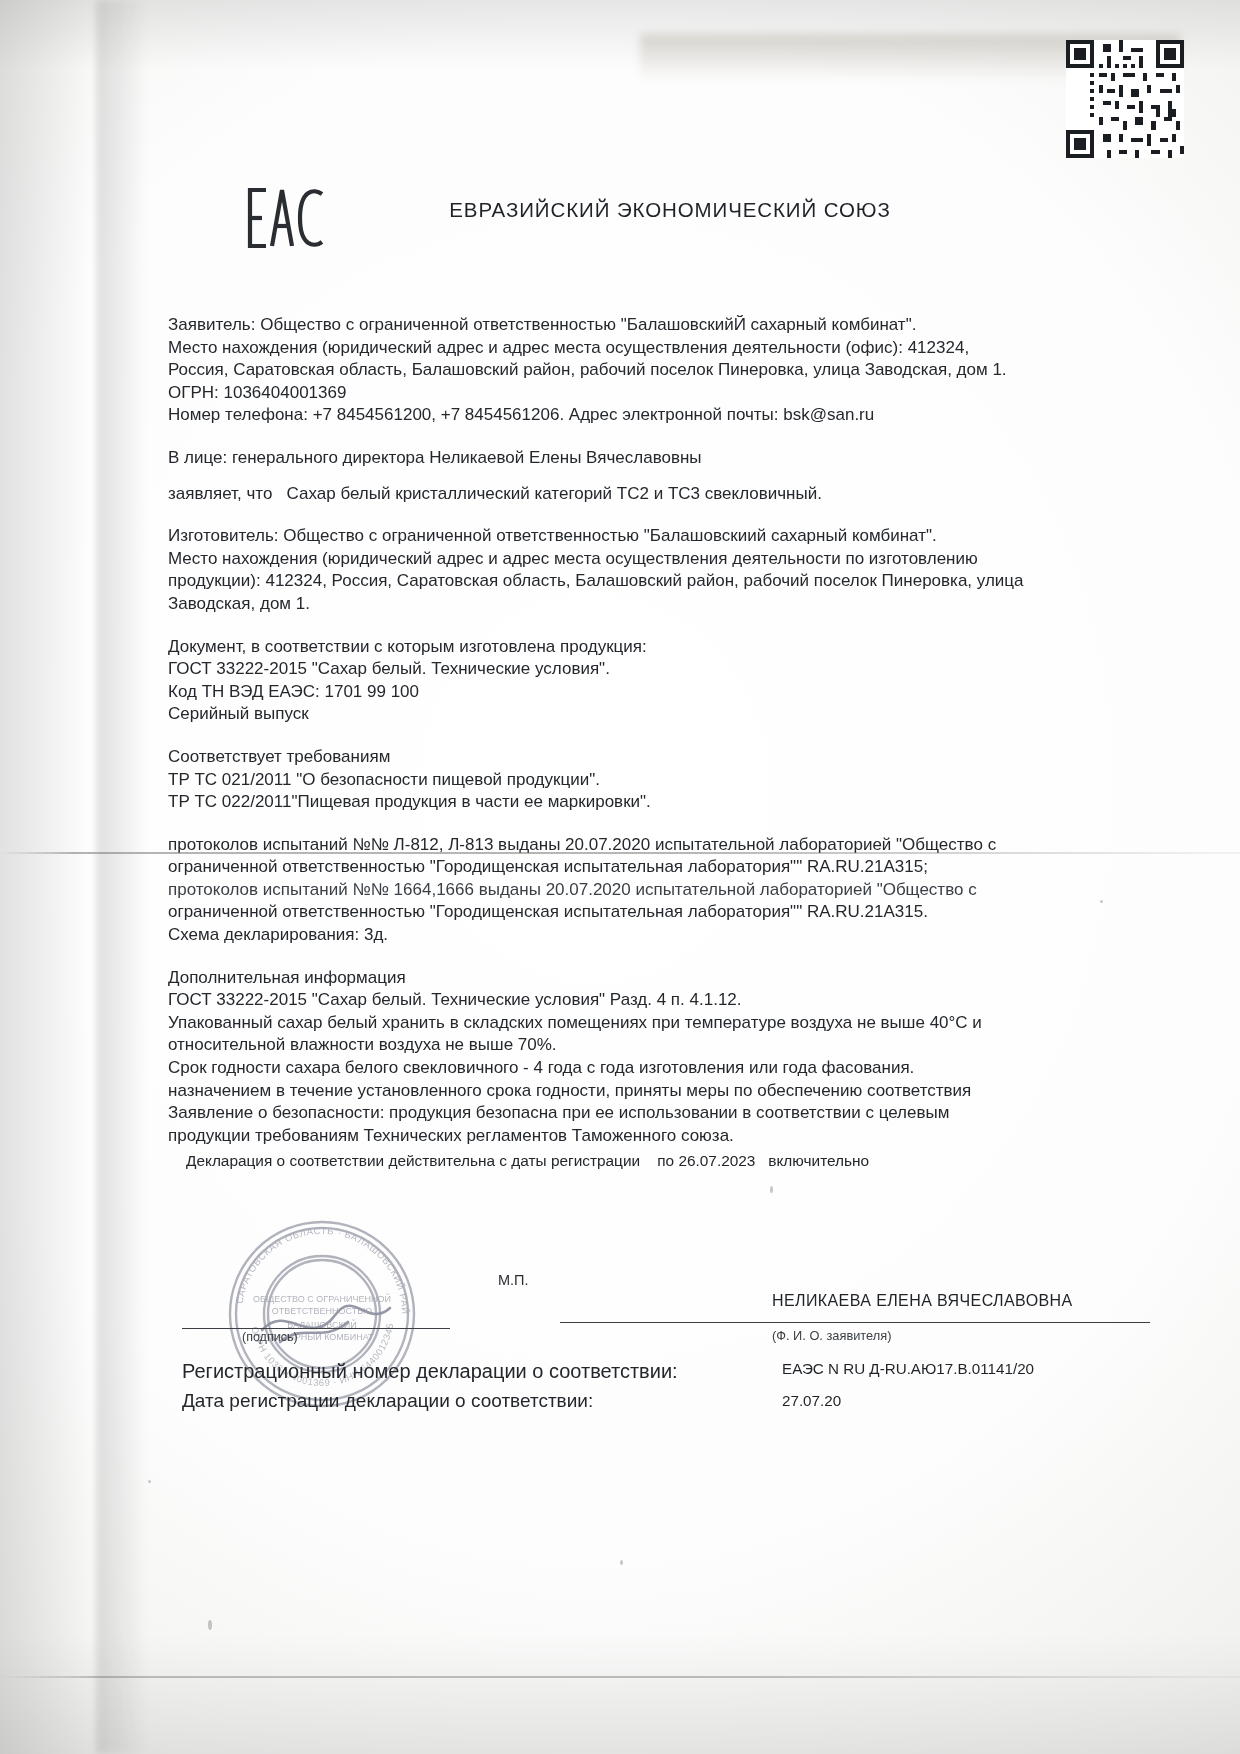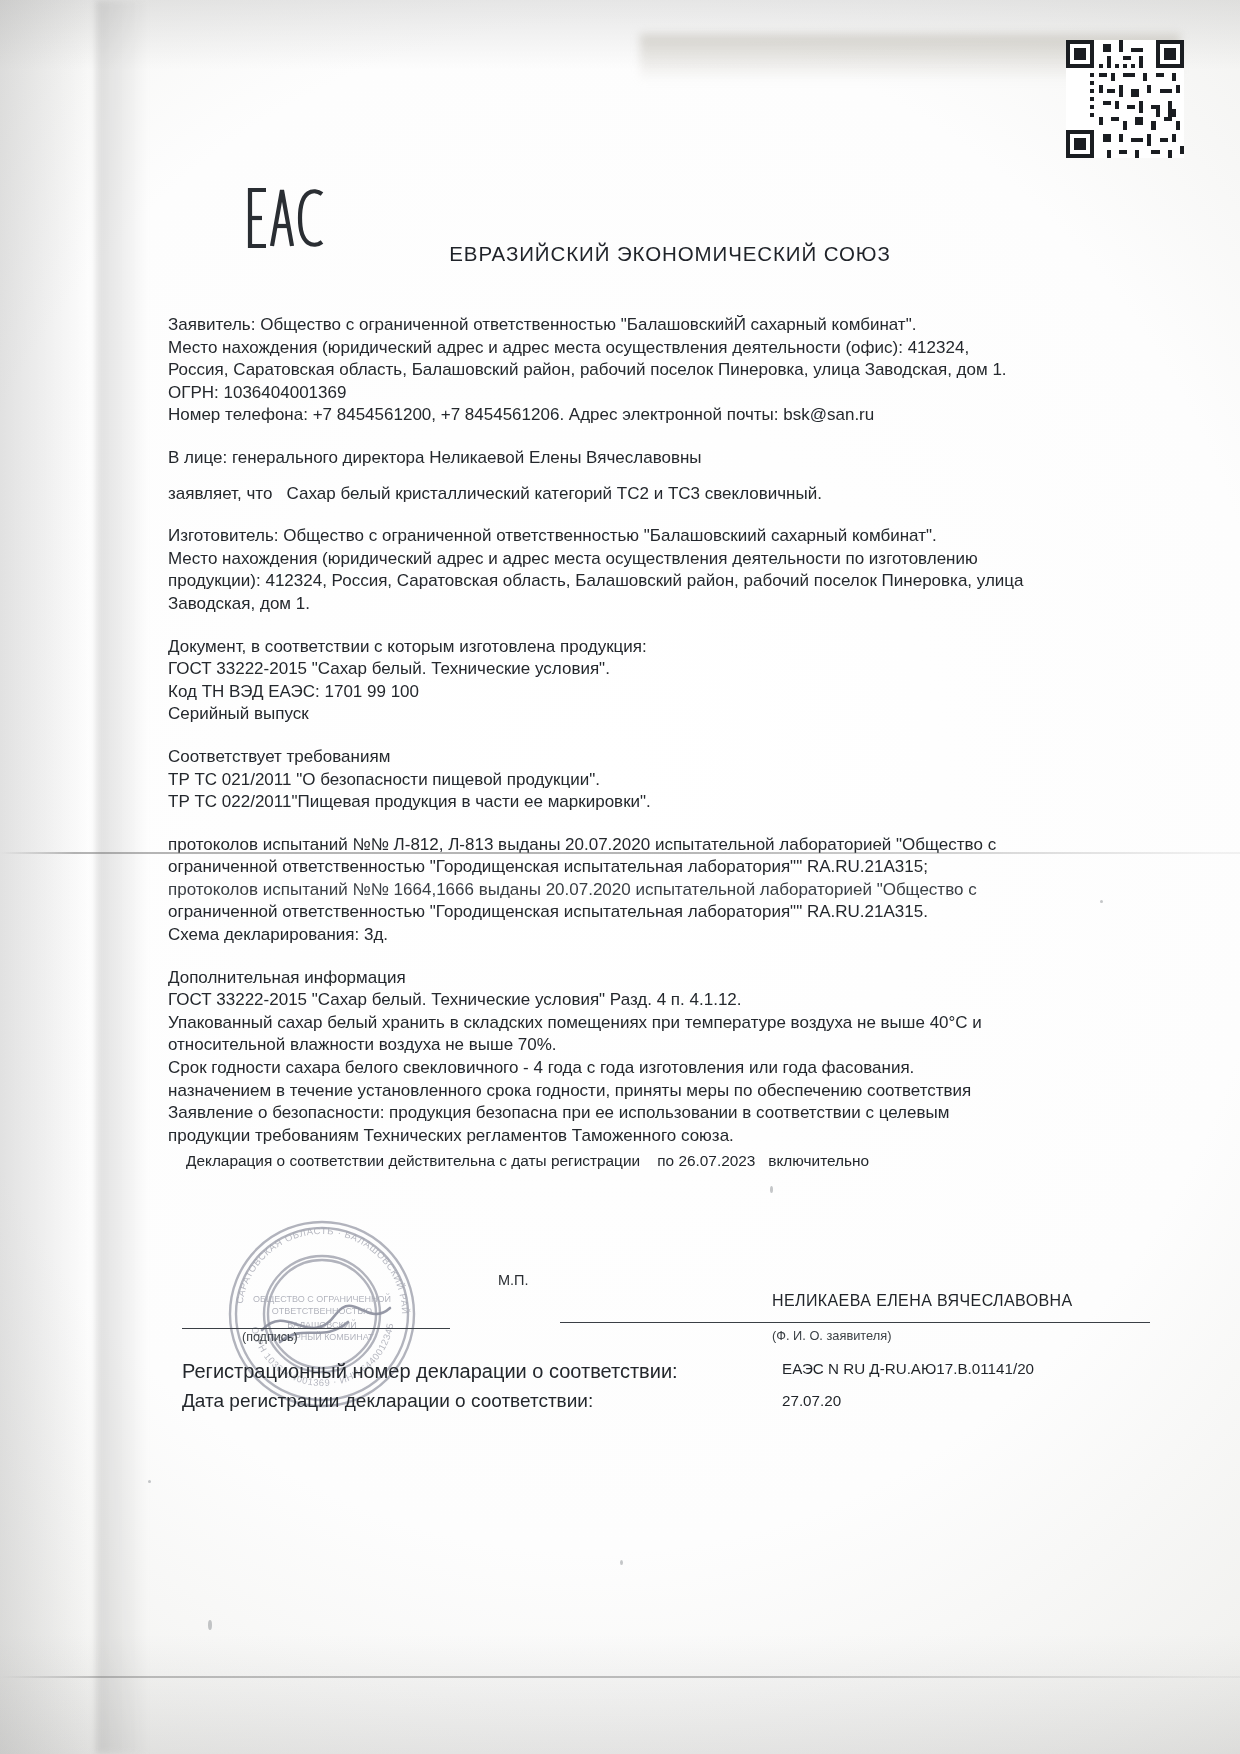--- a/index.html
+++ b/index.html
@@ -68,21 +68,20 @@
     top: 40px;
     width: 118px;
     height: 118px;
   }
   .title-block {
     position: absolute;
     left: 360px;
     top: 198px;
     width: 620px;
     text-align: center;
-    margin-top: 44px;
   }
   .title-line1 {
     font-size: 20.5px;
     letter-spacing: 0.9px;
     color: #1f2329;
     white-space: nowrap;
   }
   .title-line2 {
     font-size: 20.5px;
     letter-spacing: 0.9px;

